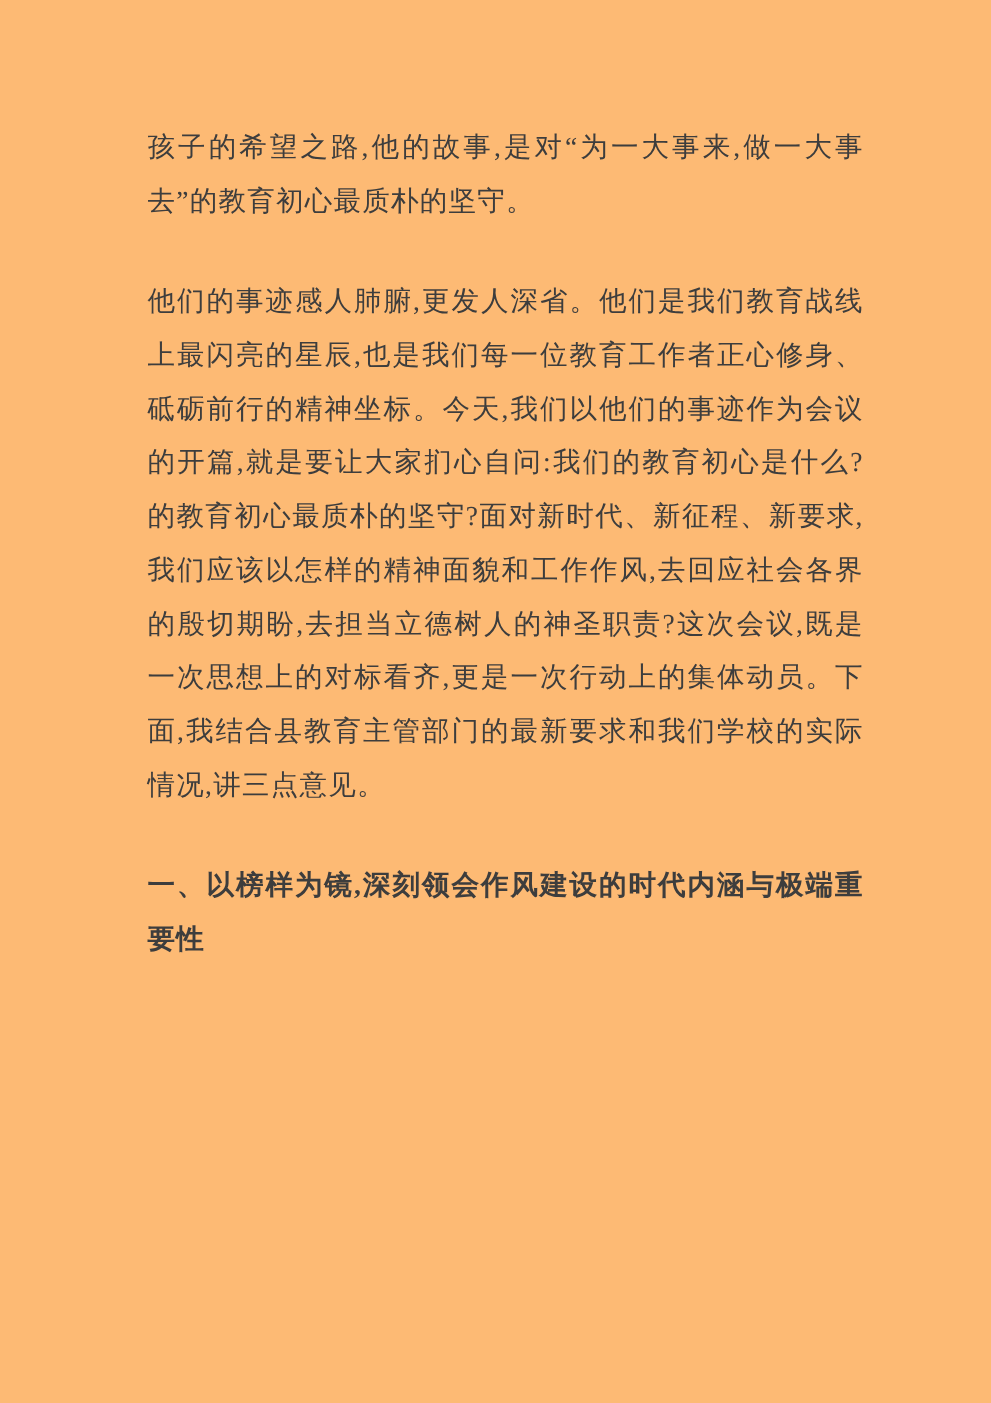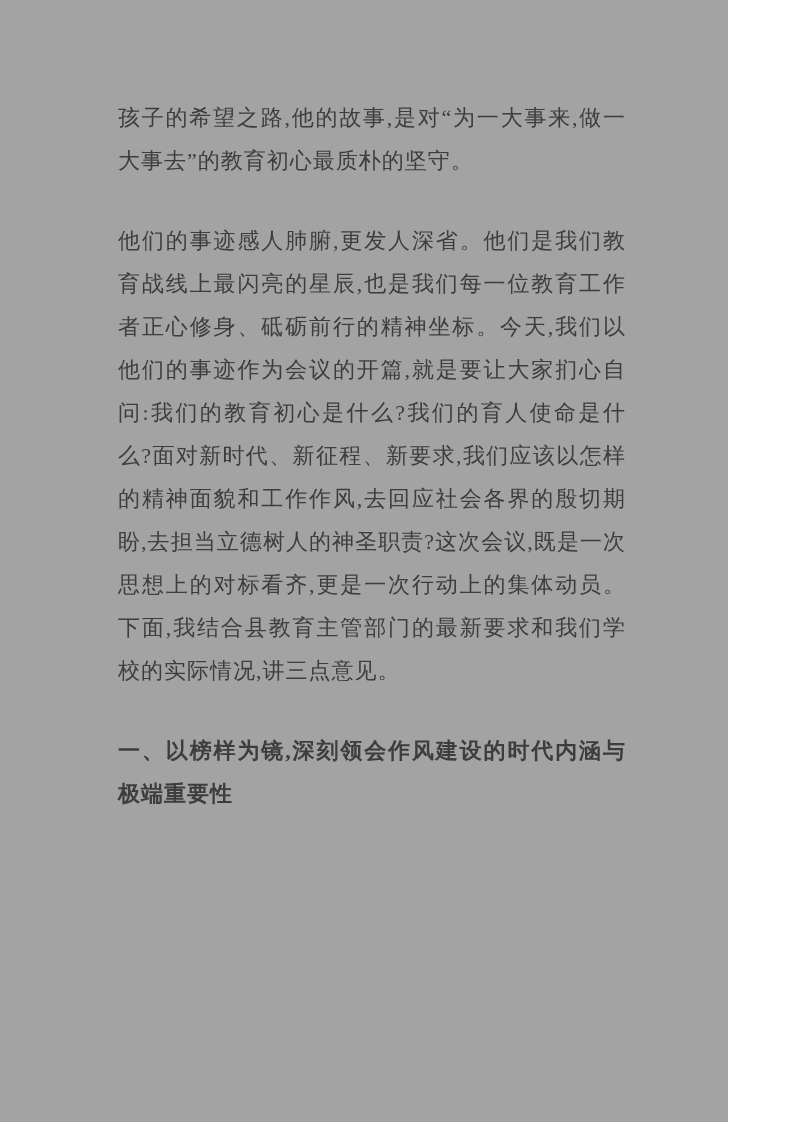--- a/index.html
+++ b/index.html
@@ -8,23 +8,23 @@
     background: #ffffff;
   }
   body {
     width: 793px;
     height: 1122px;
     overflow: hidden;
     font-family: "Liberation Serif", serif;
   }
   .doc-page {
     box-sizing: border-box;
-    width: 728px;
+    width: 793px;
     height: 1122px;
-    background: #a3a3a3;
+    background: #fdba74;
     padding: 96px 102px 40px 118px;
   }
   .doc-block {
     font-family: "Liberation Serif", serif;
     font-size: 22px;
     line-height: 43px;
     letter-spacing: 1px;
     color: #3d3d3d;
     text-align: justify;
     text-justify: inter-ideograph;
@@ -38,17 +38,17 @@
     
     font-weight: 700;
   }
 </style>
 </head>
 <body>
 
 <div class="doc-page">
   <p class="doc-block">孩子的希望之路,他的故事,是对“为一大事来,做一大事去”的教育初心最质朴的坚守。</p>
 
-  <p class="doc-block">他们的事迹感人肺腑,更发人深省。他们是我们教育战线上最闪亮的星辰,也是我们每一位教育工作者正心修身、砥砺前行的精神坐标。今天,我们以他们的事迹作为会议的开篇,就是要让大家扪心自问:我们的教育初心是什么?我们的育人使命是什么?面对新时代、新征程、新要求,我们应该以怎样的精神面貌和工作作风,去回应社会各界的殷切期盼,去担当立德树人的神圣职责?这次会议,既是一次思想上的对标看齐,更是一次行动上的集体动员。下面,我结合县教育主管部门的最新要求和我们学校的实际情况,讲三点意见。</p>
+  <p class="doc-block">他们的事迹感人肺腑,更发人深省。他们是我们教育战线上最闪亮的星辰,也是我们每一位教育工作者正心修身、砥砺前行的精神坐标。今天,我们以他们的事迹作为会议的开篇,就是要让大家扪心自问:我们的教育初心是什么?的教育初心最质朴的坚守?面对新时代、新征程、新要求,我们应该以怎样的精神面貌和工作作风,去回应社会各界的殷切期盼,去担当立德树人的神圣职责?这次会议,既是一次思想上的对标看齐,更是一次行动上的集体动员。下面,我结合县教育主管部门的最新要求和我们学校的实际情况,讲三点意见。</p>
 
   <p class="doc-block doc-heading">一、以榜样为镜,深刻领会作风建设的时代内涵与极端重要性</p>
 
 </div>
 
 </body></html>

